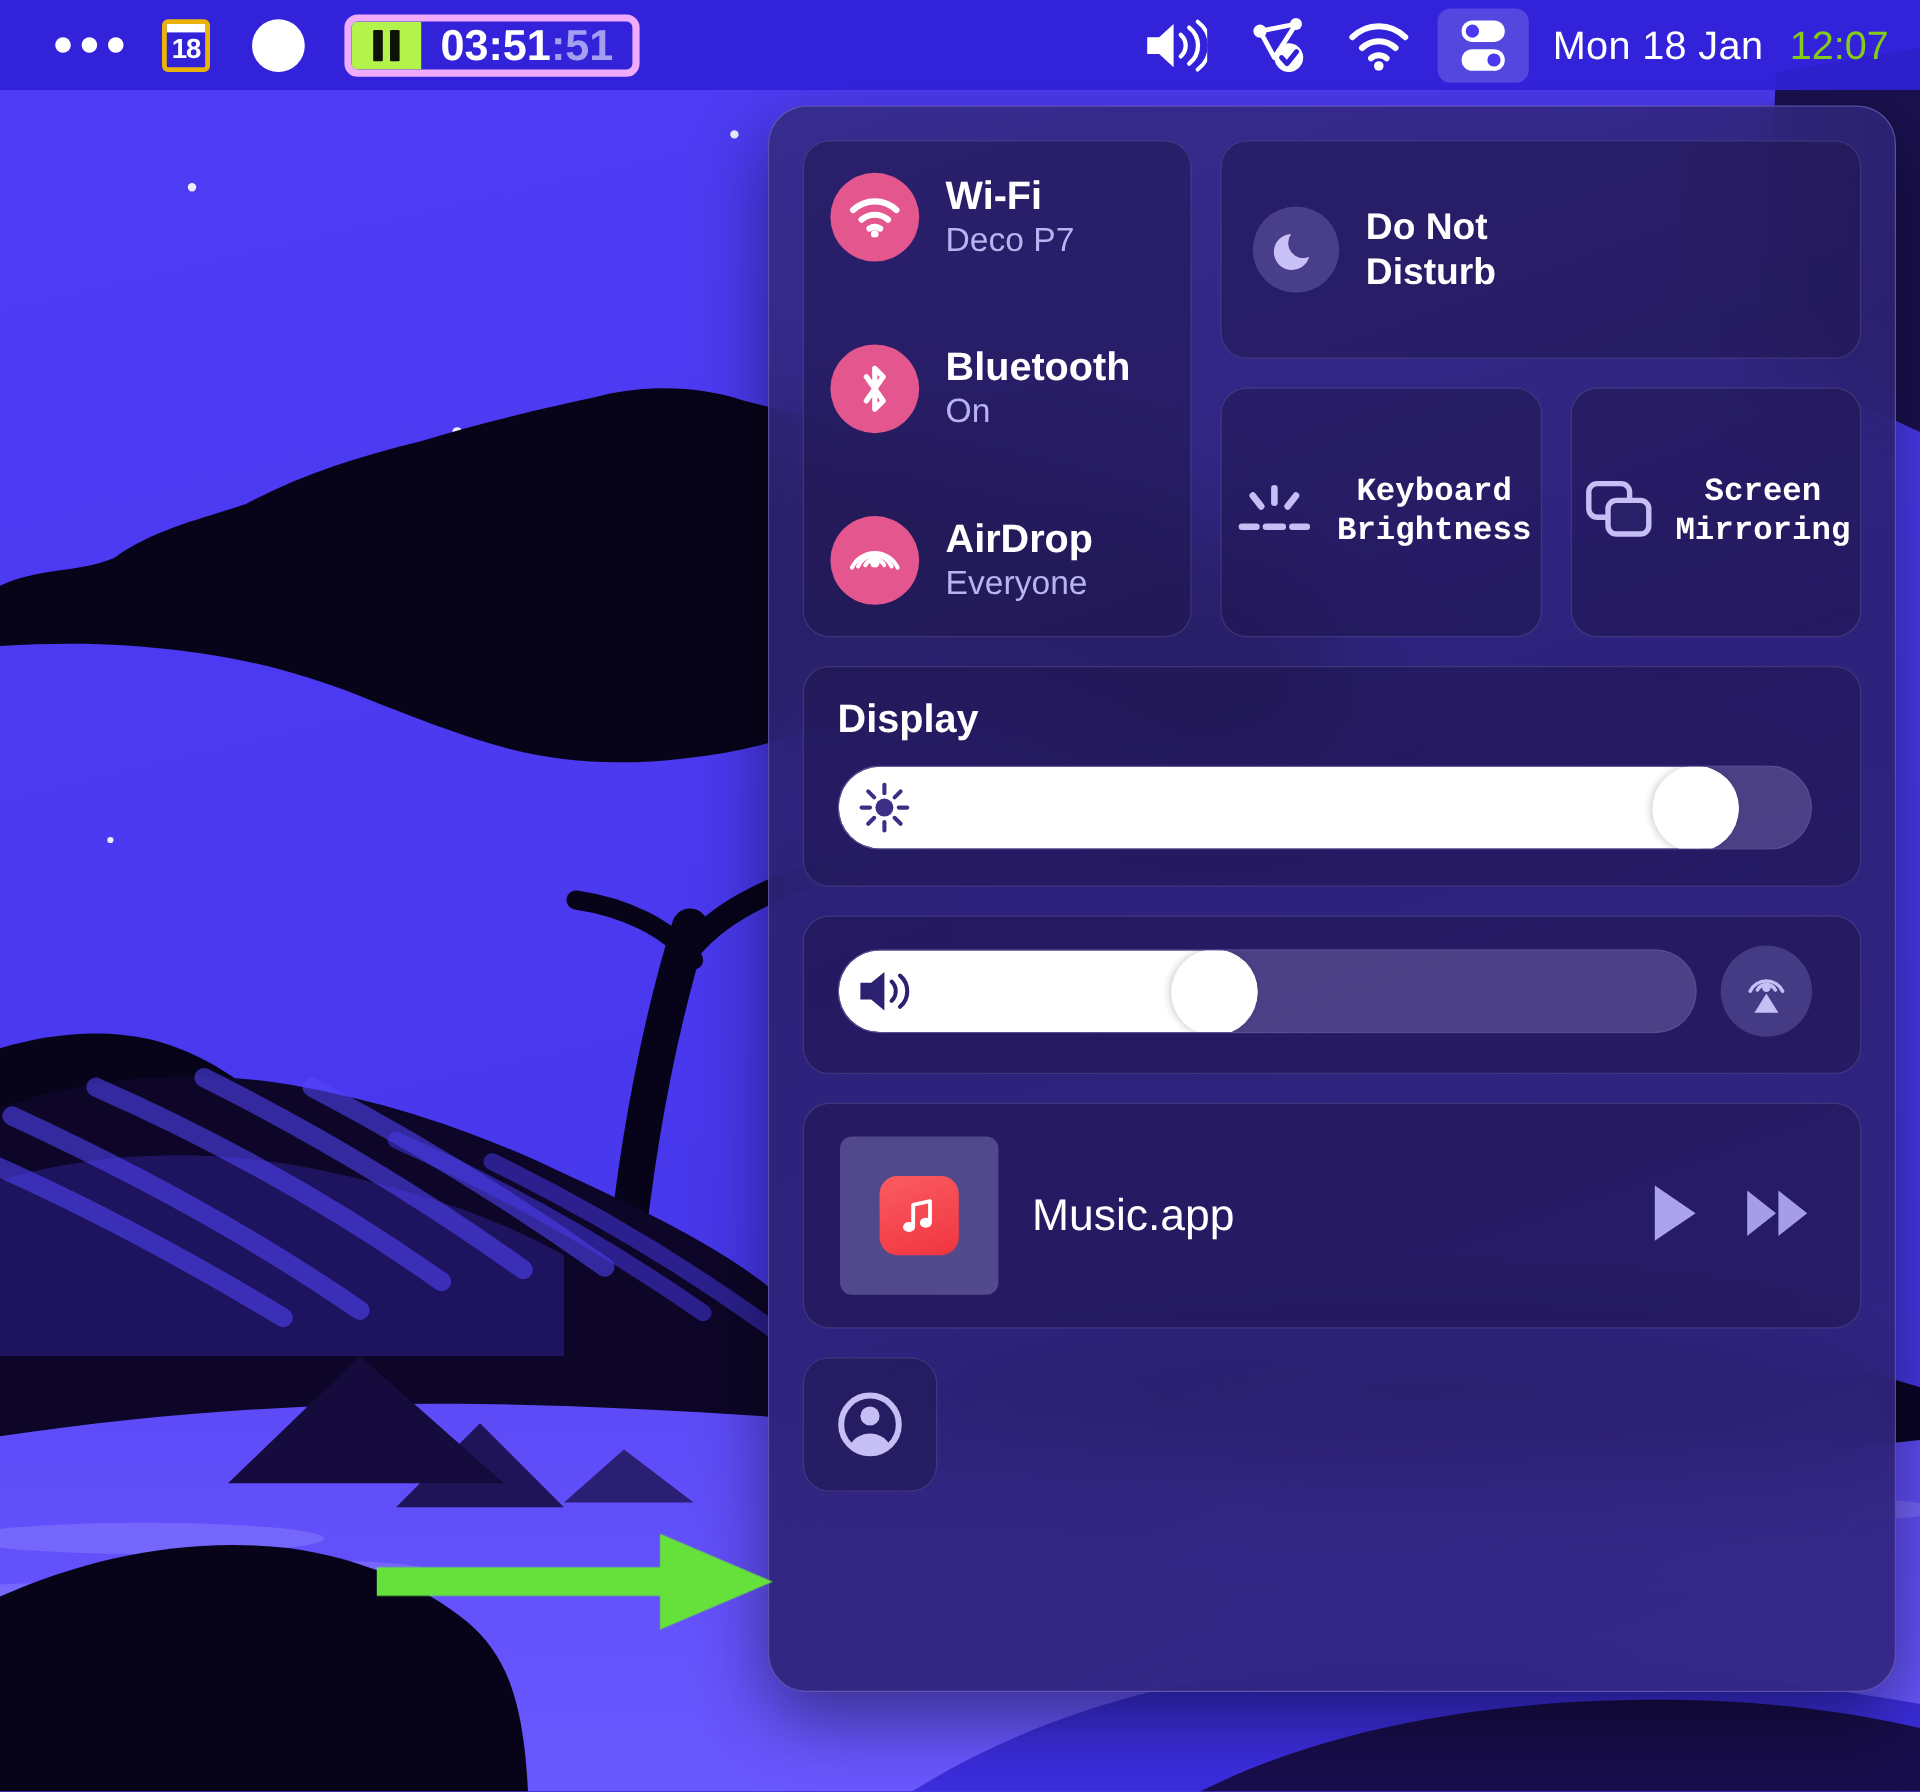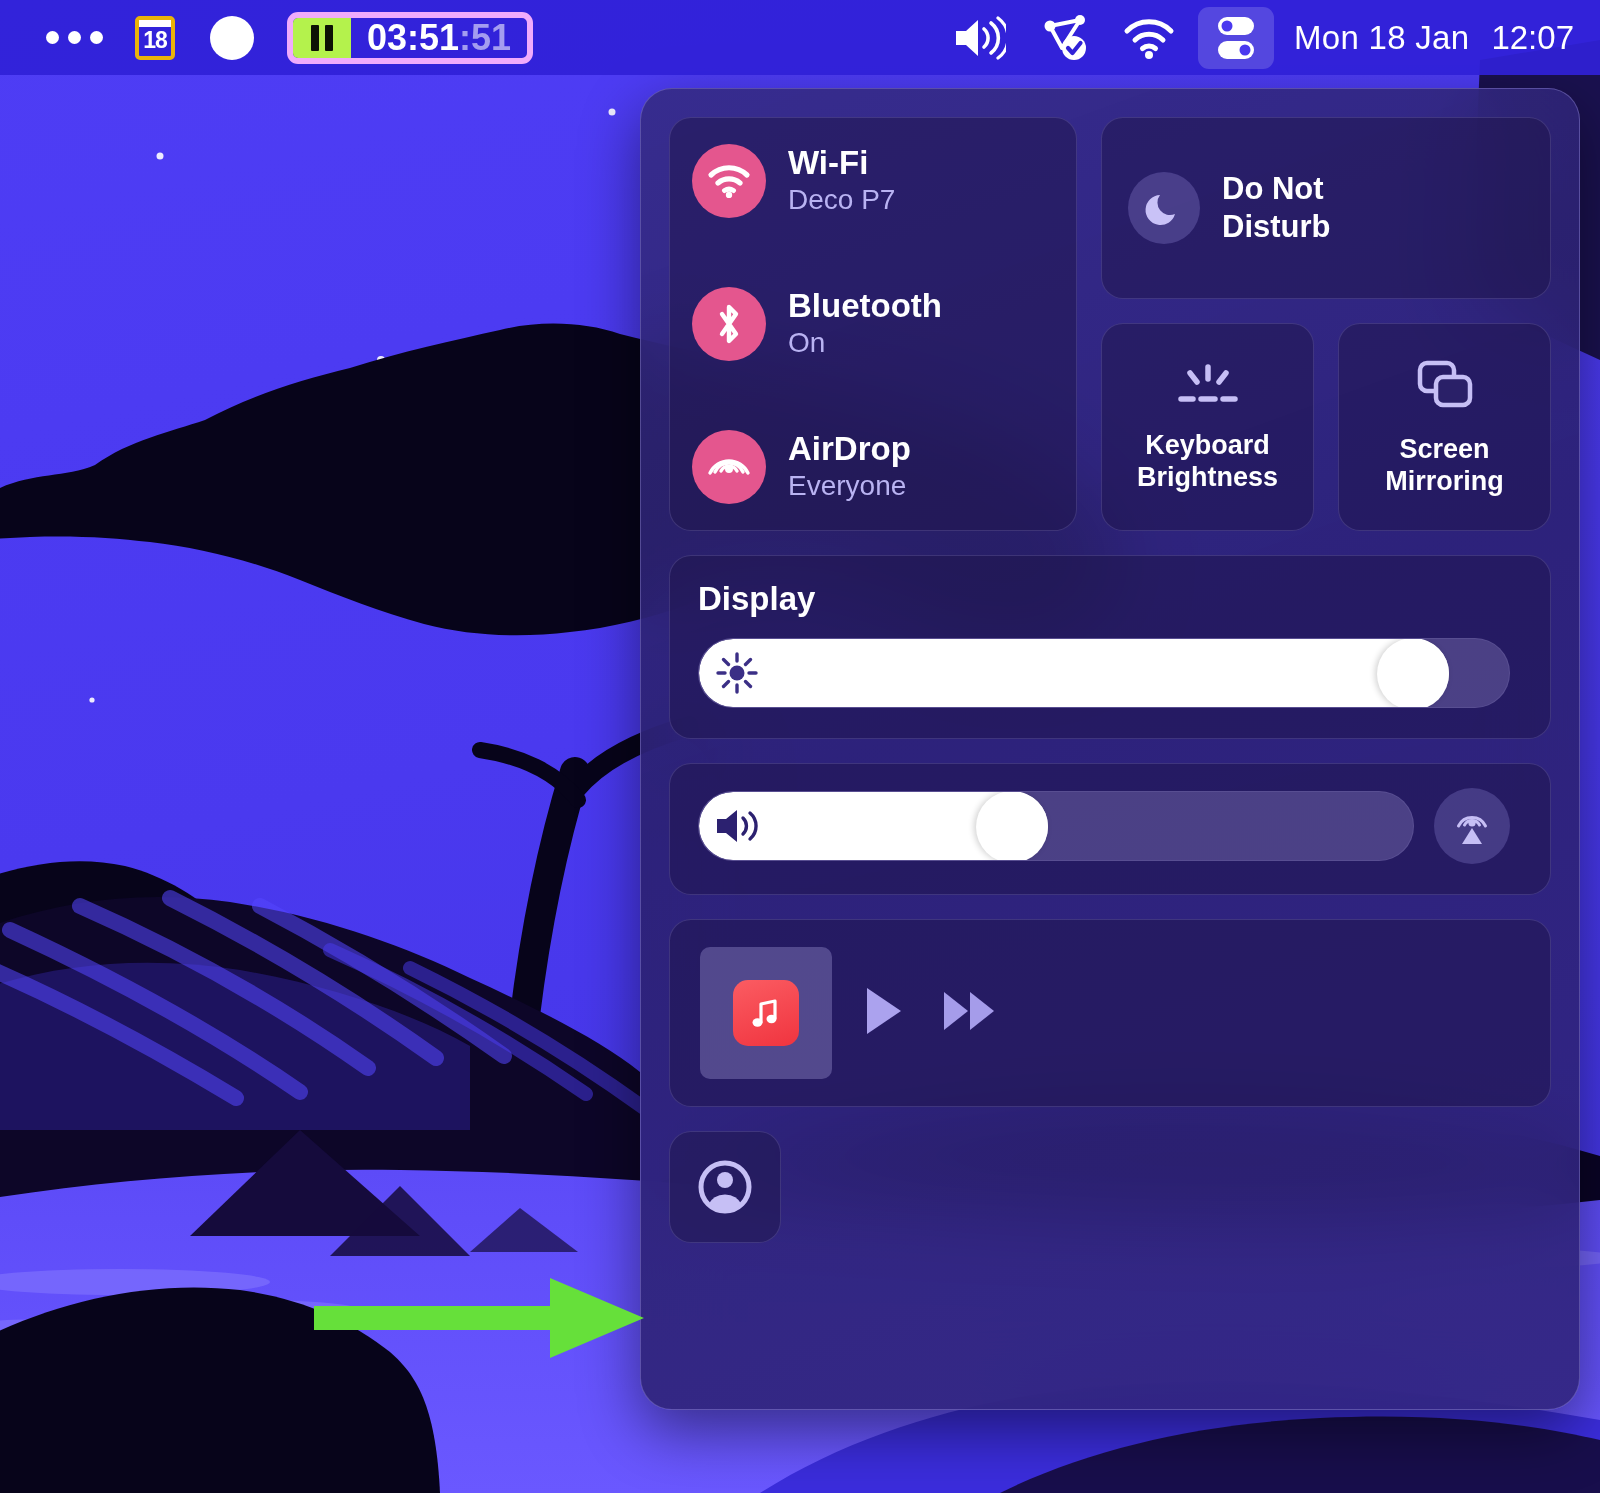--- a/index.html
+++ b/index.html
@@ -66,21 +66,21 @@
     padding: 0 16px 0 16px; color: #fff; font-size: 36px; font-weight: 700;
     letter-spacing: 0px; white-space: nowrap;
   }
   #timer-text .sec { color: #a49df0; }
 
   #mb-date {
     color: #fff; font-size: 33px; font-weight: 400; white-space: nowrap;
     padding-left: 14px; letter-spacing: 0.3px;
   }
   #mb-time {
-    color: #ffffff; font-size: 33px; font-weight: 400; white-space: nowrap;
+    color: #84cc16; font-size: 33px; font-weight: 400; white-space: nowrap;
     padding-left: 22px;
   }
 
   #cc-menu-btn {
     width: 76px; height: 62px; border-radius: 11px;
     background: rgba(255,255,255,0.17);
     display: flex; align-items: center; justify-content: center;
     margin: 0 6px;
   }
 
@@ -134,23 +134,23 @@
   .dnd-icon {
     width: 72px; height: 72px; border-radius: 50%;
     background: rgba(150,140,220,0.30);
     display: flex; align-items: center; justify-content: center; flex: none;
   }
   #dnd-label { color: #fff; font-size: 31px; font-weight: 700; line-height: 1.22; }
 
   #small-tiles { display: flex; gap: 24px; flex: 1; }
   .small-tile {
     flex: 1;
-    display: flex; flex-direction: column;
+    display: flex; flex-direction: row;
     align-items: center; justify-content: center;
-    gap: 16px; padding: 16px 8px;
+    gap: 16px; padding: 16px 8px; font-family: Liberation Mono, monospace;
   }
   .small-tile-label {
     color: #ffffff; font-size: 27px; font-weight: 700;
     text-align: center; line-height: 1.2;
   }
 
   
   .slider-tile { padding: 24px 40px 30px 28px; }
   .slider-tile h3 {
     color: #fff; font-size: 33px; font-weight: 700; margin-bottom: 20px;
@@ -554,20 +554,21 @@
     <div id="music-tile" class="cc-tile">
       <div id="music-art-bg">
         <div id="music-icon">
           <svg width="40" height="40" viewBox="0 0 40 40">
             <path d="M15 29 V11 L29 8 V25" stroke="#fff" stroke-width="3.2" fill="none" stroke-linecap="round" stroke-linejoin="round"></path>
             <ellipse cx="11.5" cy="29.5" rx="5" ry="4.2" fill="#fff"></ellipse>
             <ellipse cx="25.5" cy="26" rx="5" ry="4.2" fill="#fff"></ellipse>
           </svg>
         </div>
       </div>
+      <div id="music-name">Music.app</div>
       <div class="music-ctrl">
         <span>
           <svg width="46" height="54" viewBox="0 0 46 54">
             <path d="M7 4 L41 27 L7 50 Z" fill="#aba2ee"></path>
           </svg>
         </span>
         <span>
           <svg width="60" height="48" viewBox="0 0 60 48">
             <path d="M4 5 L28 24 L4 43 Z" fill="#a59cea"></path>
             <path d="M30 5 L54 24 L30 43 Z" fill="#a59cea"></path>

